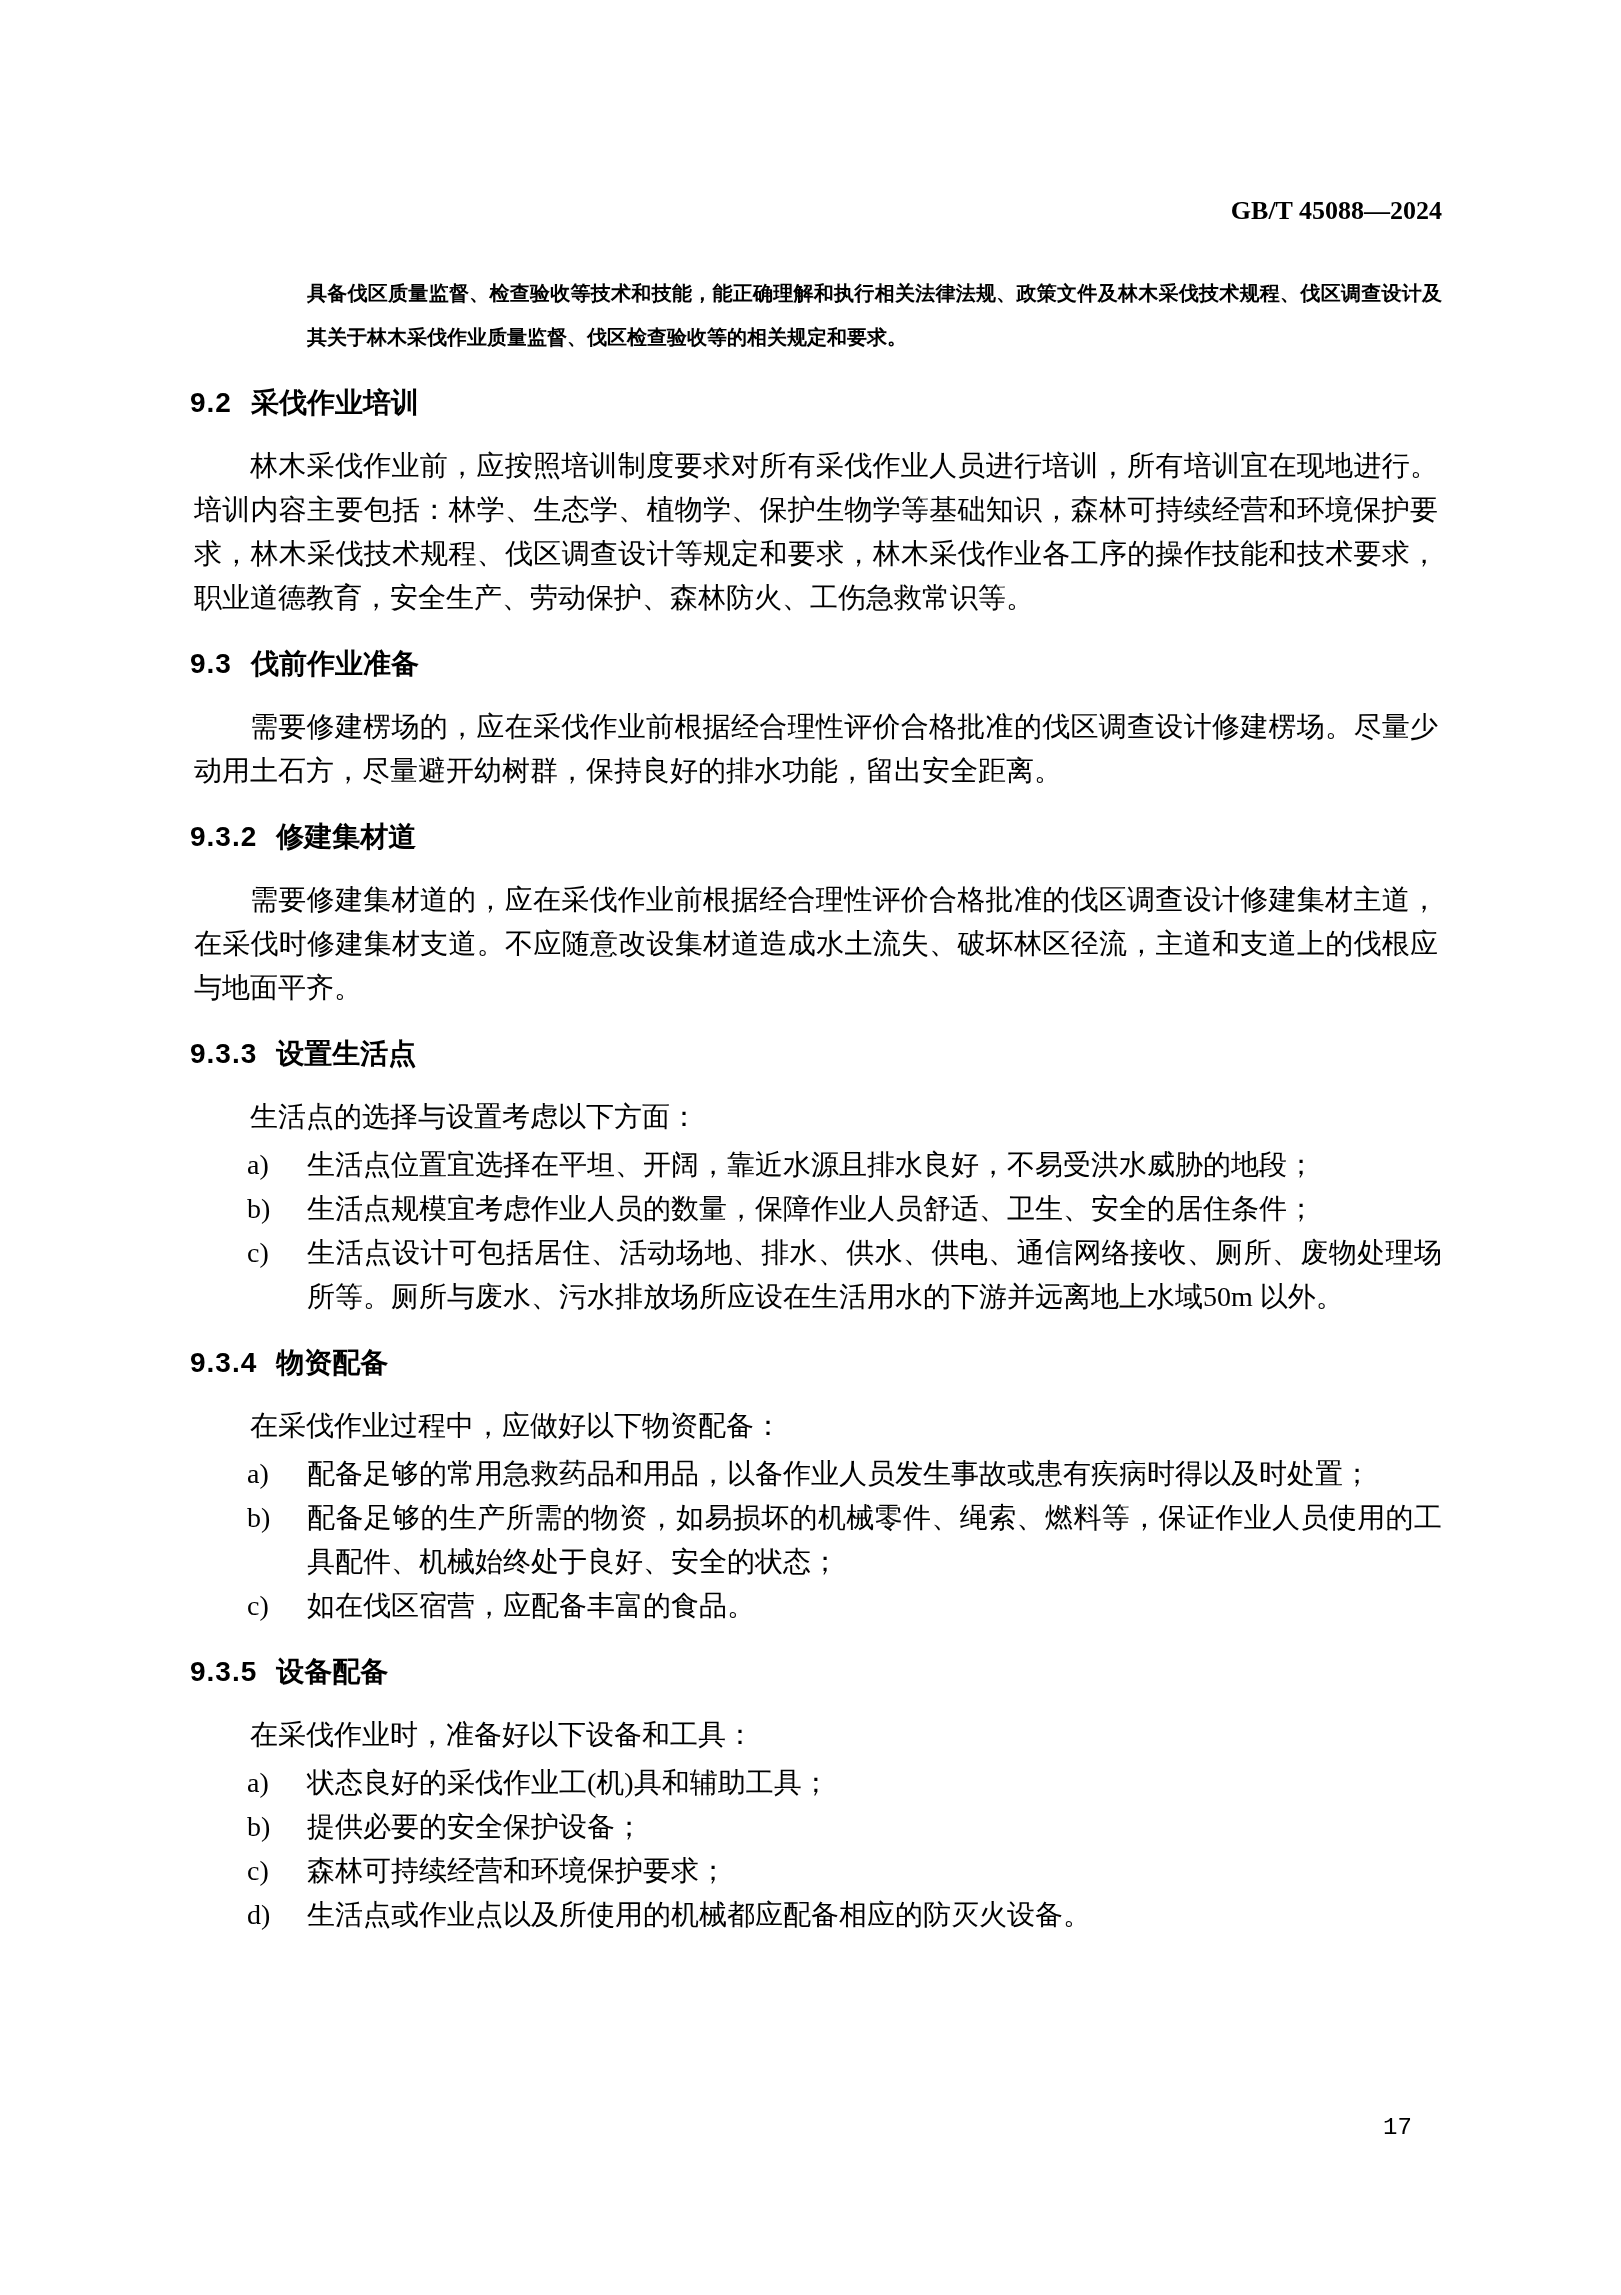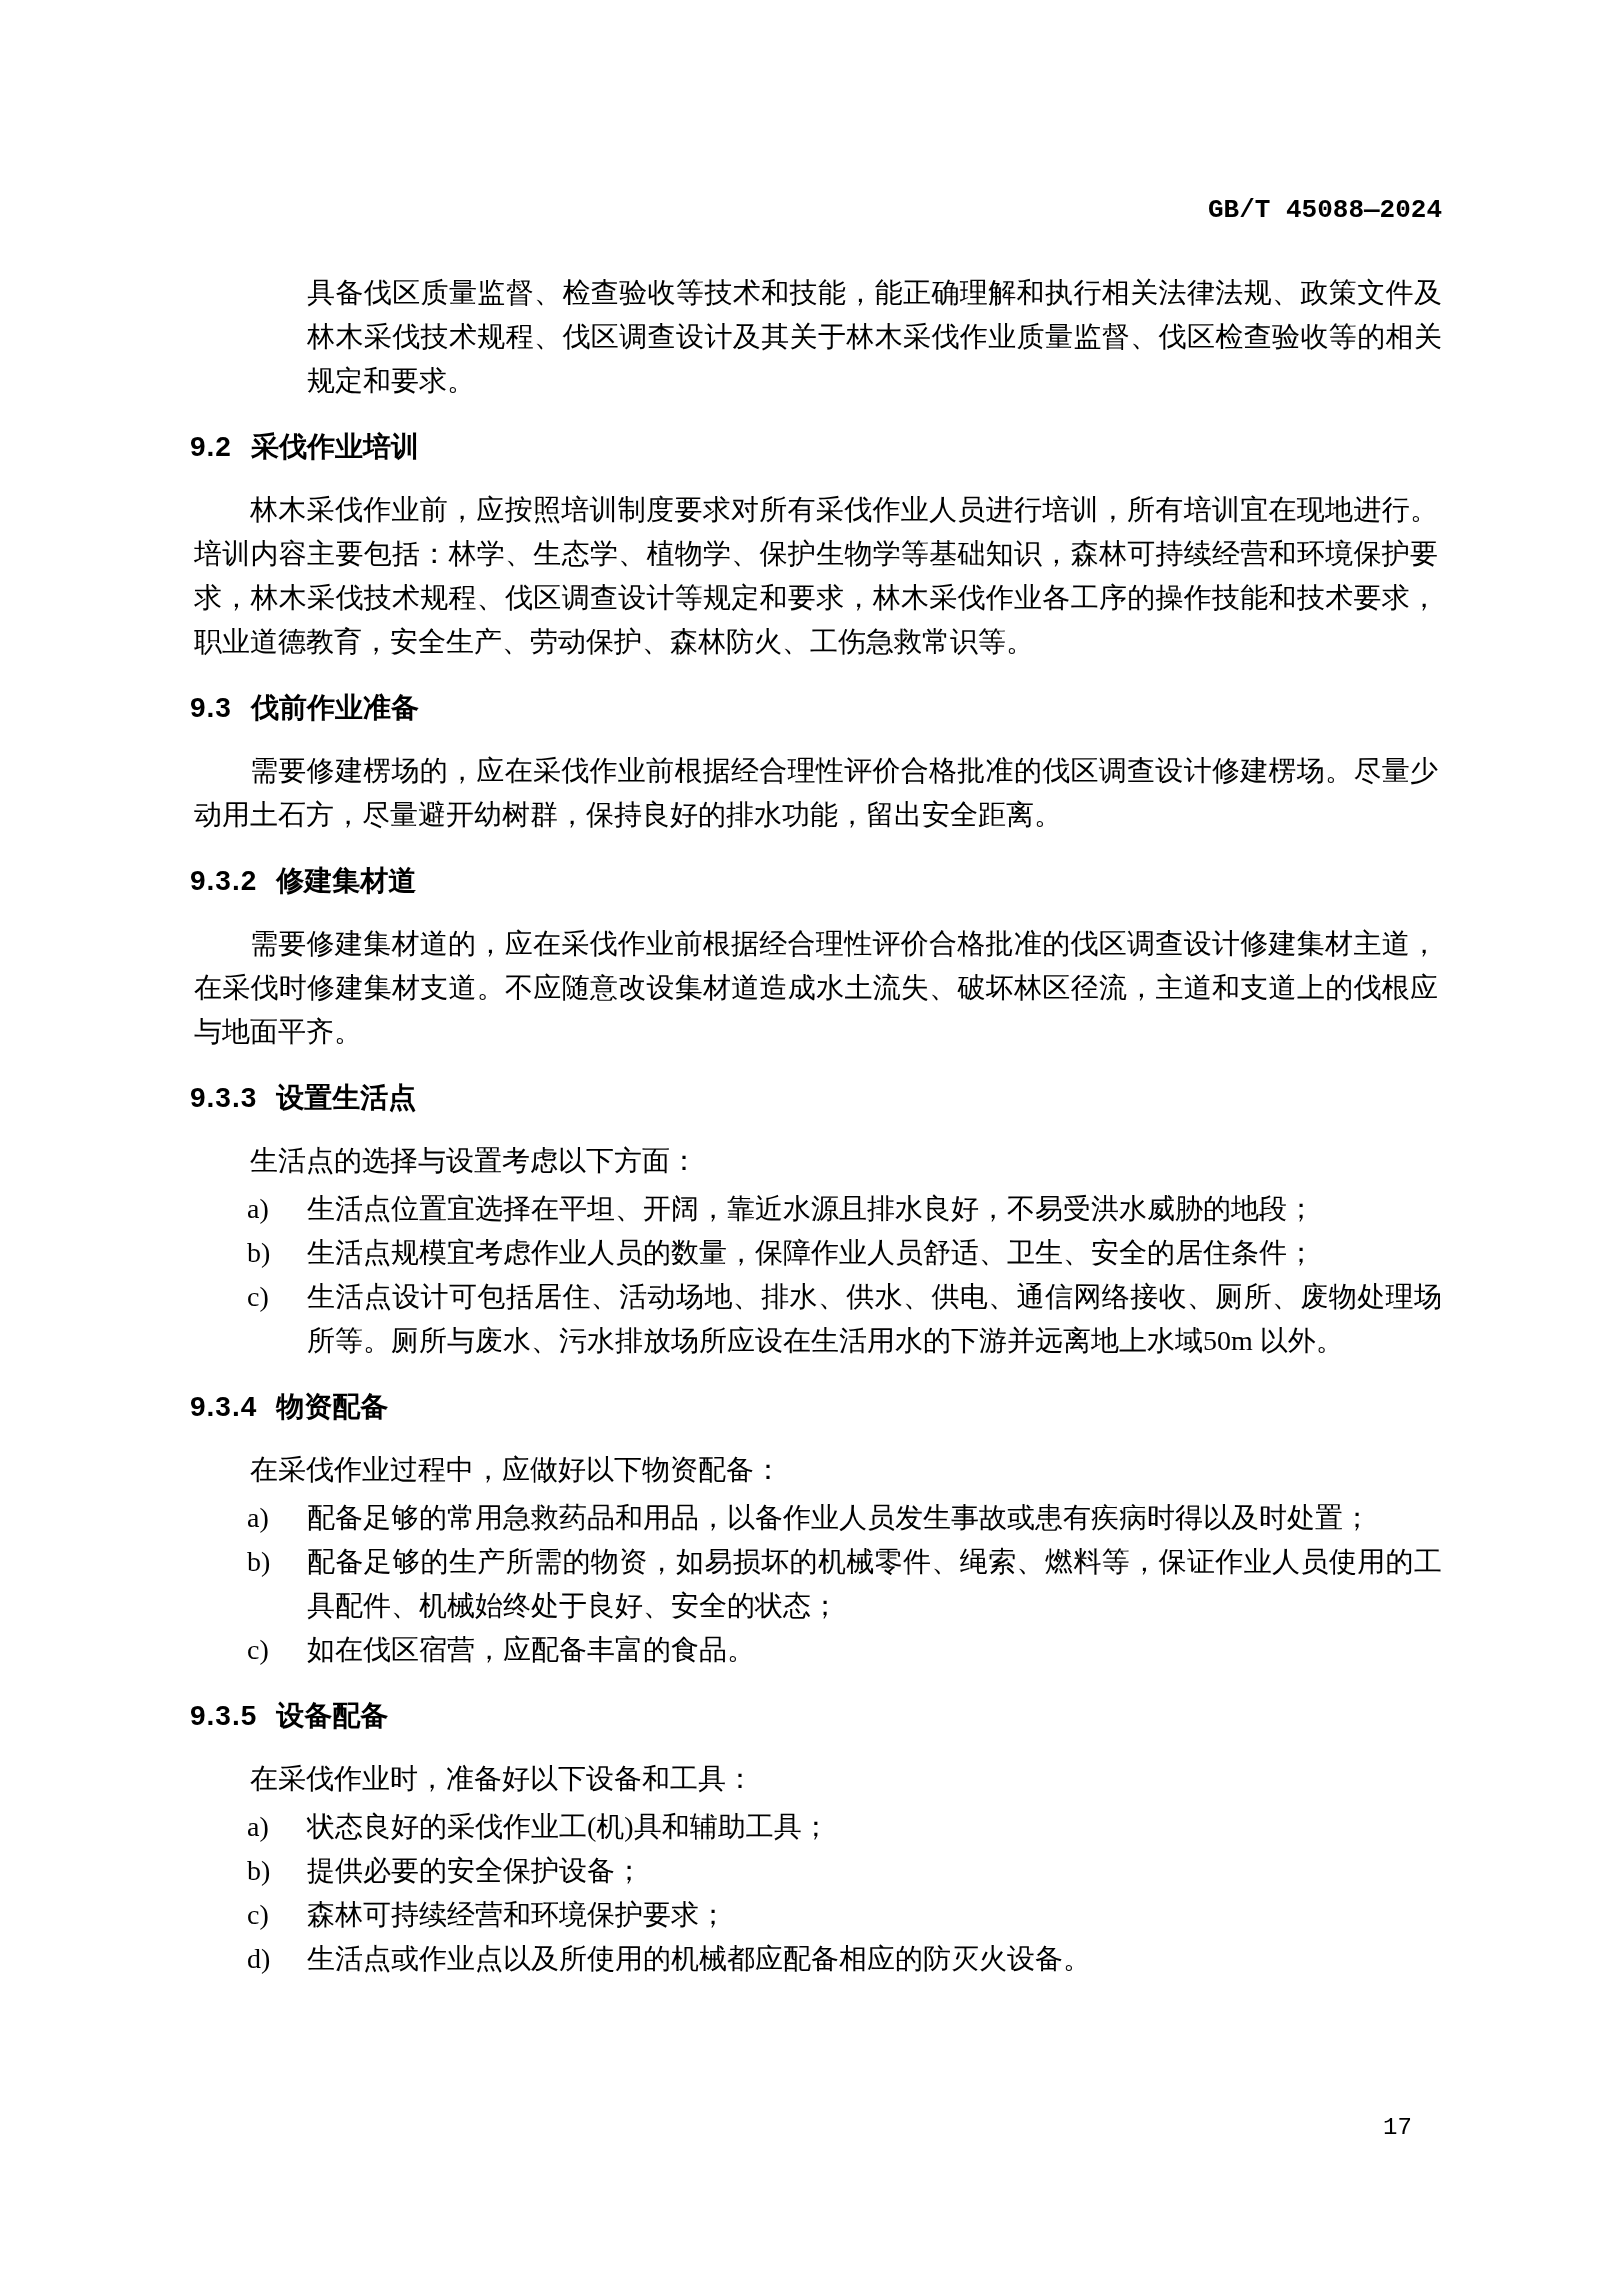--- a/index.html
+++ b/index.html
@@ -18,36 +18,37 @@
     position: absolute;
     left: 190px;
     top: 196px;
     width: 1252px;
   }
   .doc-header {
     text-align: right;
     font-weight: bold;
     font-size: 26px;
     line-height: 29px;
-    font-family: Liberation Mono, monospace;
+    font-family: Liberation Serif, serif;
     margin: 0 0 46px 0;
   }
   p.body-par {
     font-size: 28px;
     line-height: 44px;
     text-align: justify;
     margin: 4px;
     text-indent: 56px;
   }
   p.cont-par {
-    font-size: 28px;
+    font-size: 20px;
     line-height: 44px;
     text-align: justify;
     margin: 0 0 0 117px;
     text-indent: 0;
+    font-weight: bold;
   }
   .clause-heading {
     font-family: "Liberation Sans", sans-serif;
     font-weight: bold;
     font-size: 28px;
     line-height: 44px;
     margin: 22px 0 19px 0;
   }
   .clause-heading .clause-num {
     margin-right: 19px;

